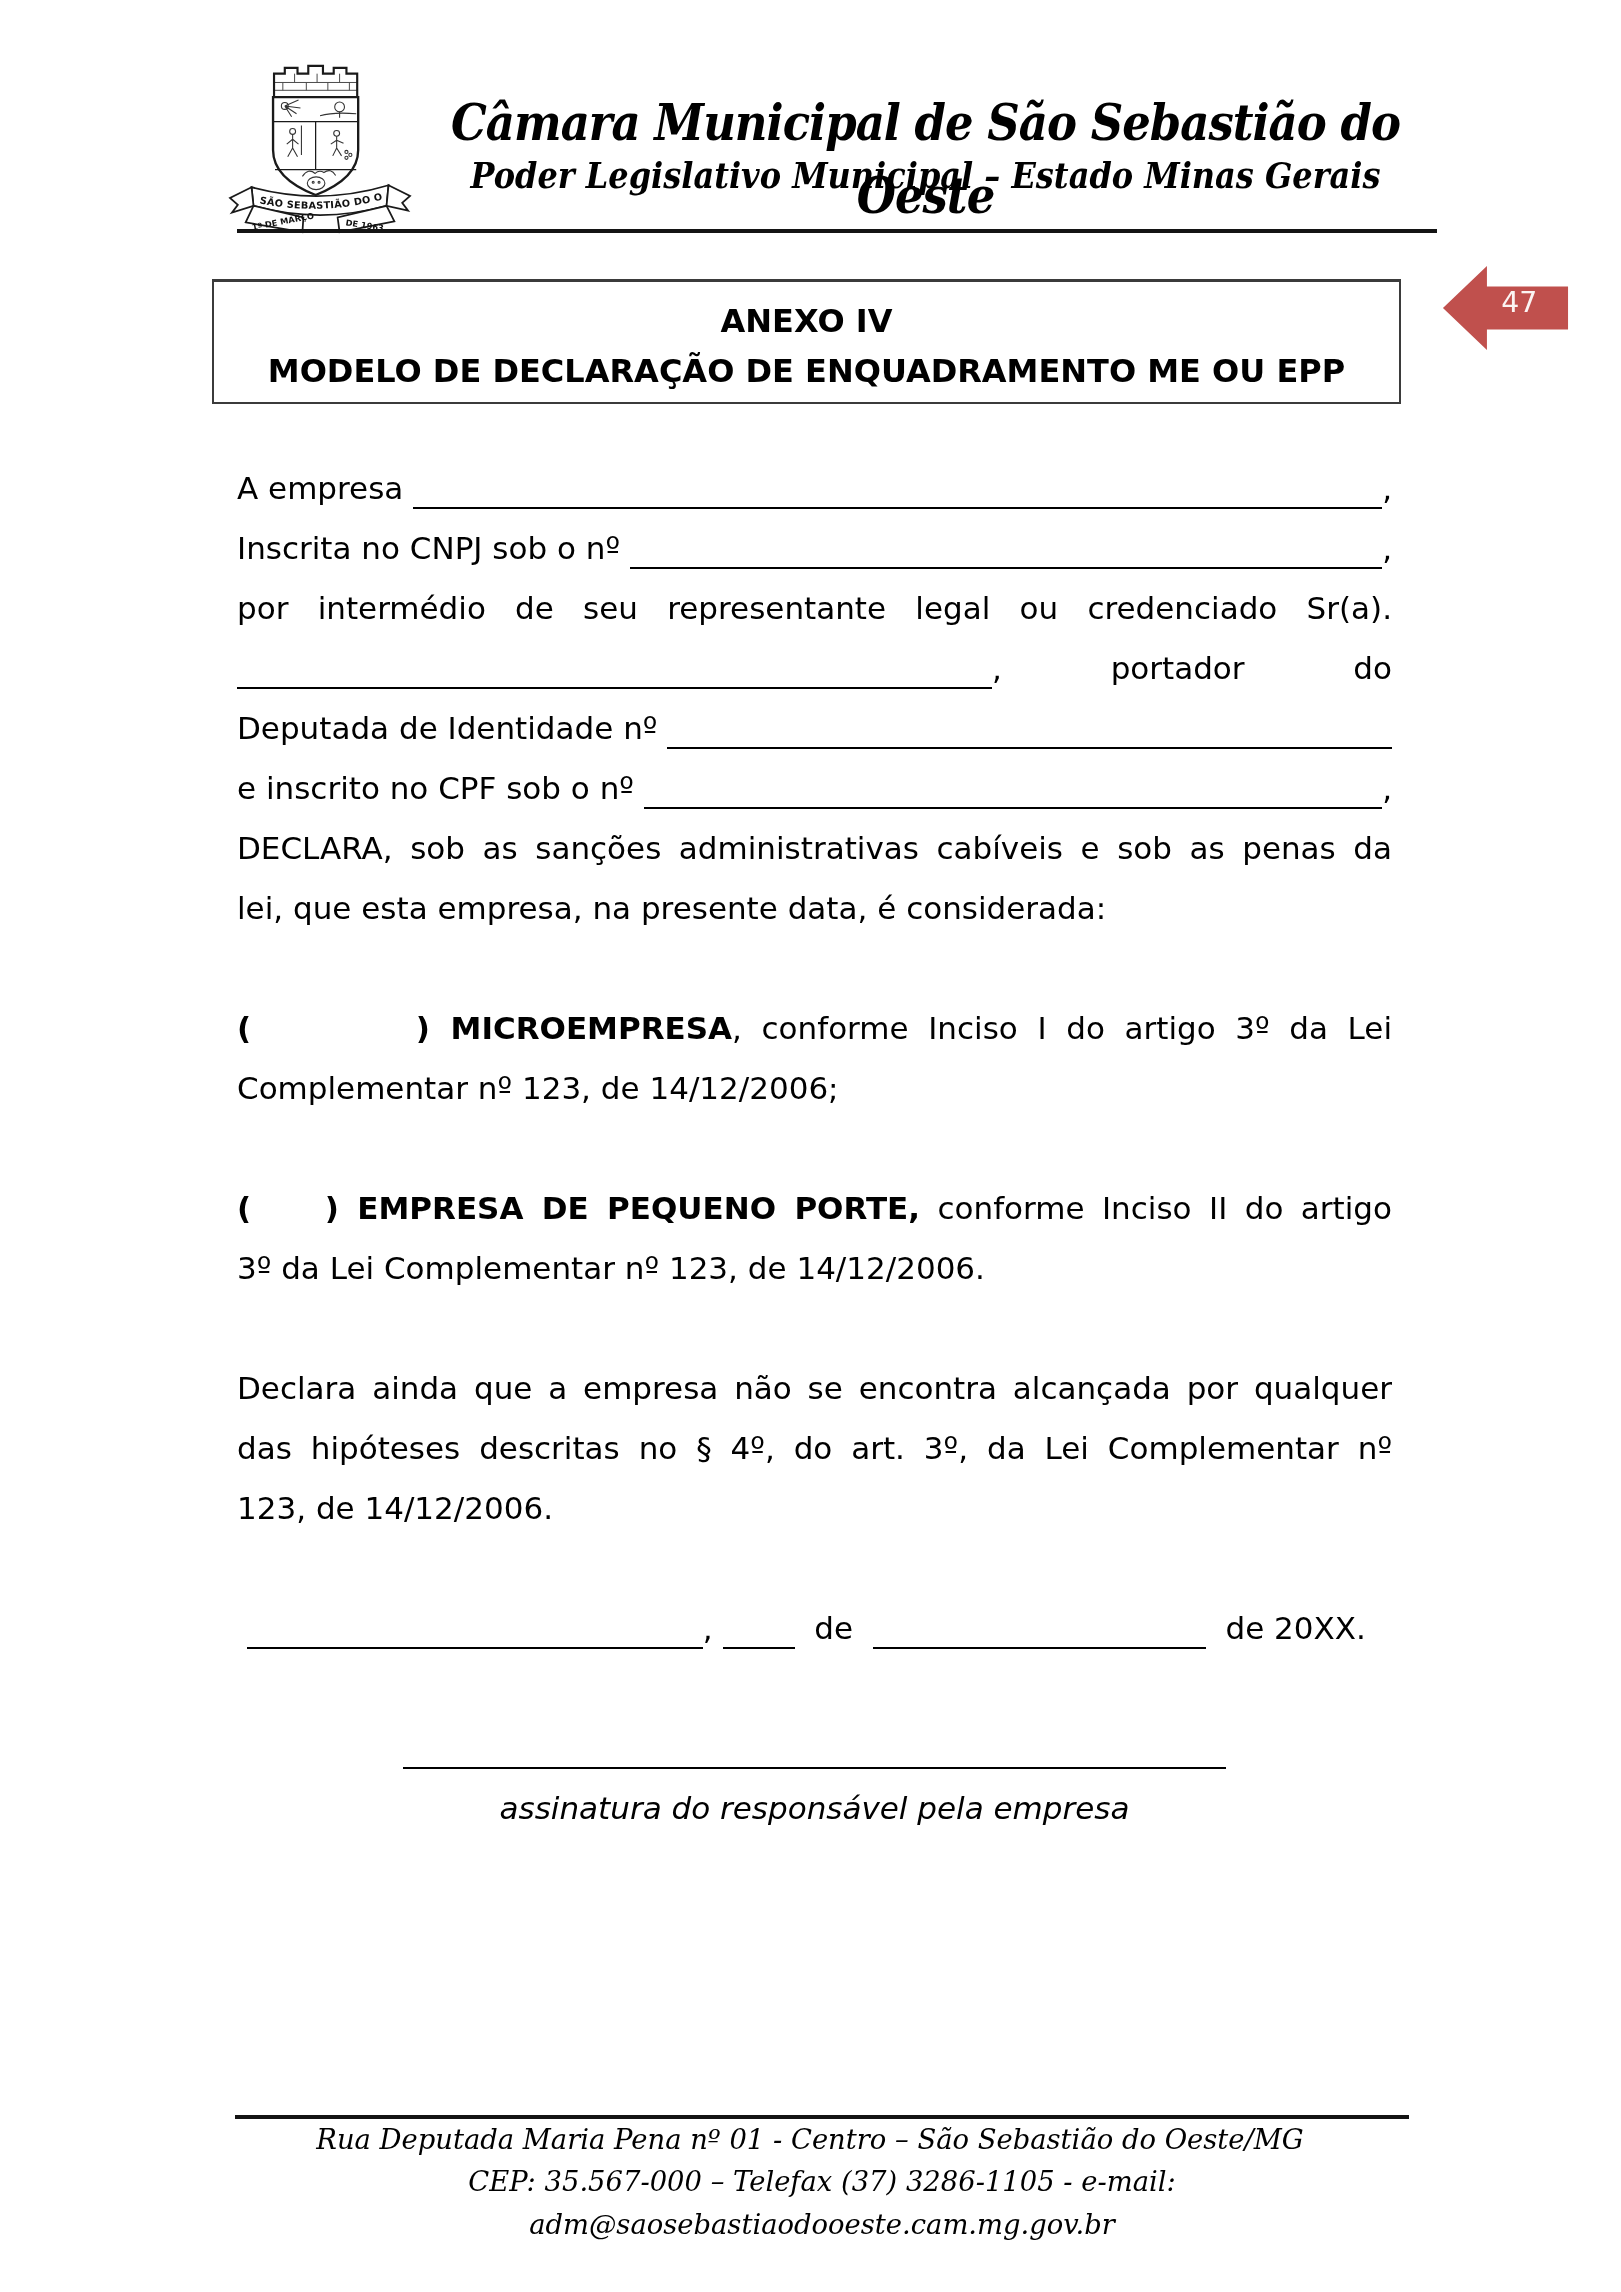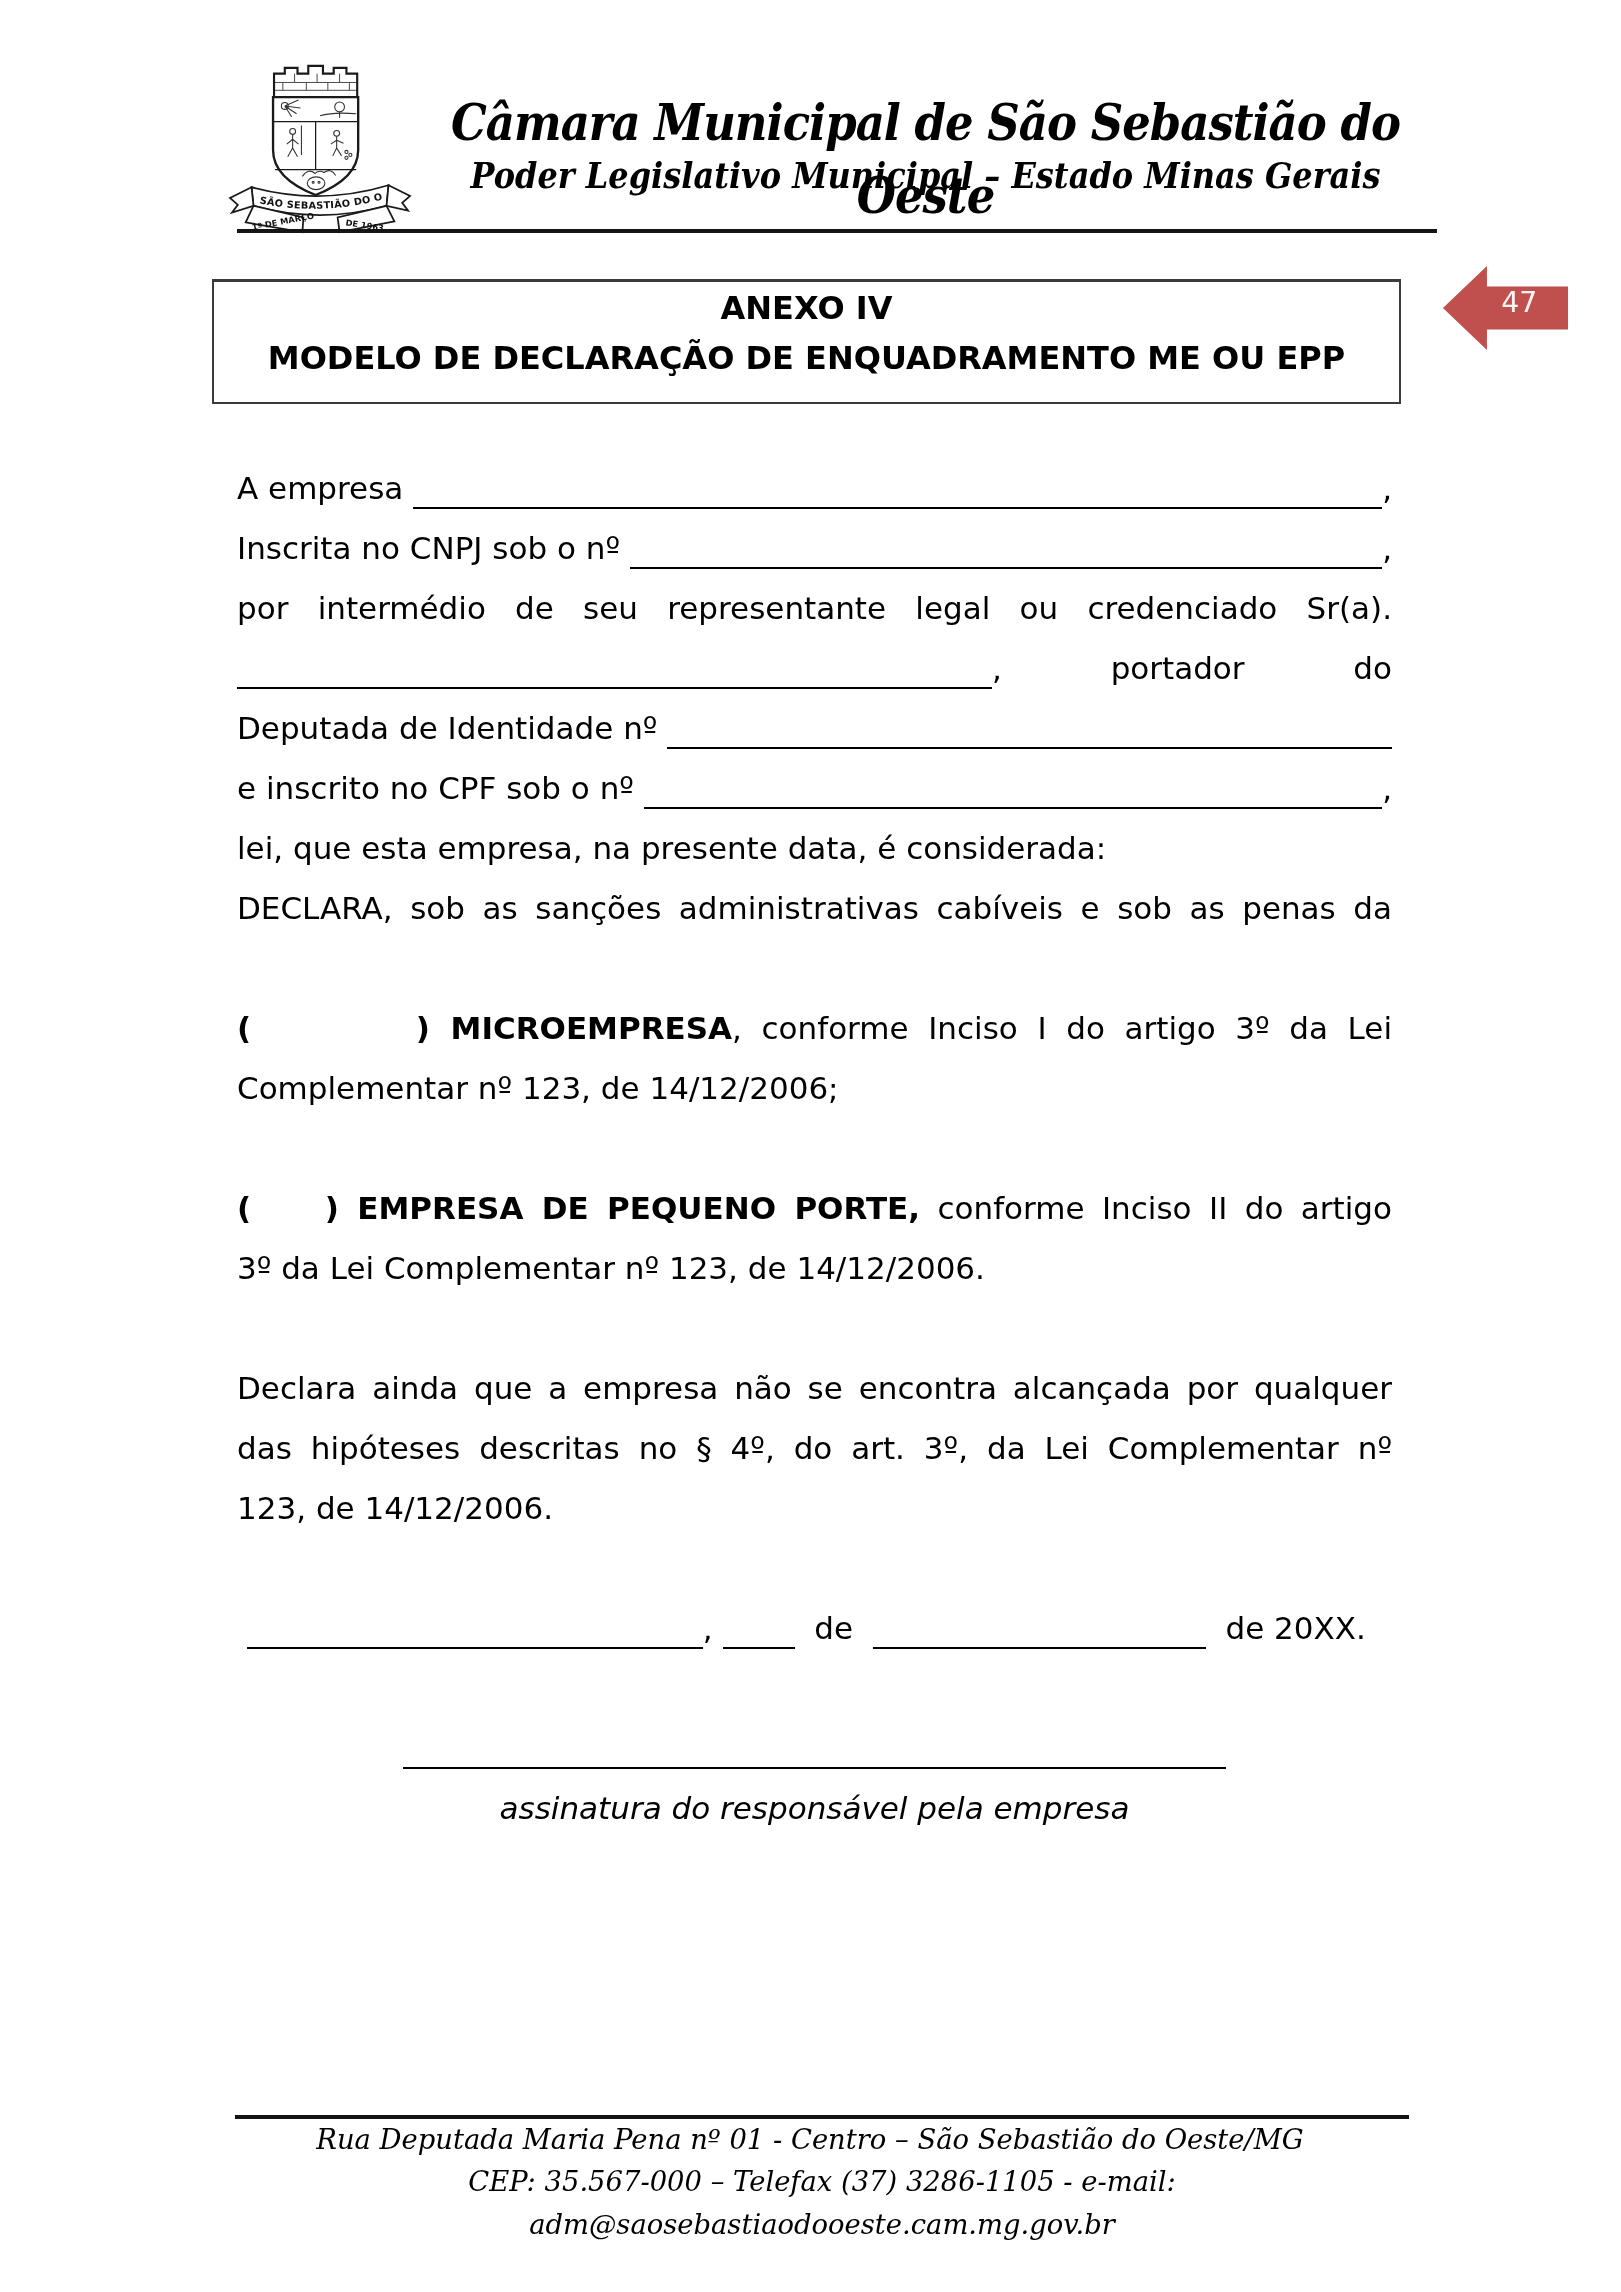--- a/index.html
+++ b/index.html
@@ -21,21 +21,21 @@
     position:absolute; left:414px; right:184px; top:155px; height:43px;
     text-align:center; font:italic bold 32px/43px "DejaVu Serif", serif;
     transform:scaleY(1.08);
   }
   .header-rule { position:absolute; left:237px; right:184px; top:229px; height:3.9px; background:#141414; }
 
   
   .annex-box {
     position:absolute; left:212px; top:279px; width:1189px; height:125px;
     border:2px solid #3b3b3b; border-top-width:3.9px;
-    text-align:center; font-weight:bold; font-size:32px; padding-top:4px;
+    text-align:center; font-weight:bold; font-size:32px; padding-top:17px;
   }
   .annex-l1 { line-height:45px; }
   .annex-l2 { line-height:55px; }
 
   
   .page-marker { position:absolute; left:1441px; top:263px; }
   .page-marker text { font-family:"DejaVu Sans", sans-serif; }
 
   
   .body-block { position:absolute; left:237px; top:458px; width:1155px; font-size:31px; }
@@ -154,22 +154,22 @@
       </div>
       <div class="bline flexline">
         <span>Deputada de Identidade nº </span>
         <span class="blank fill"></span>
       </div>
       <div class="bline flexline">
         <span>e inscrito no CPF sob o nº </span>
         <span class="blank fill"></span>
         <span>,</span>
       </div>
+      <div class="bline justify"><span>DECLARA, sob as sanções administrativas cabíveis e sob as penas da</span></div>
       <div class="bline"><span>lei, que esta empresa, na presente data, é considerada:</span></div>
-      <div class="bline justify"><span>DECLARA, sob as sanções administrativas cabíveis e sob as penas da</span></div>
       <div class="bline"></div>
       <div class="bline justify"><span class="bold">(&nbsp;&nbsp;&nbsp;&nbsp;&nbsp;&nbsp;&nbsp;&nbsp;) MICROEMPRESA</span><span>, conforme Inciso I do artigo 3º da Lei</span></div>
       <div class="bline"><span>Complementar nº 123, de 14/12/2006;</span></div>
       <div class="bline"></div>
       <div class="bline justify"><span class="bold">(&nbsp;&nbsp;&nbsp;&nbsp;) EMPRESA DE PEQUENO PORTE,</span><span> conforme Inciso II do artigo</span></div>
       <div class="bline"><span>3º da Lei Complementar nº 123, de 14/12/2006.</span></div>
       <div class="bline"></div>
       <div class="bline justify"><span>Declara ainda que a empresa não se encontra alcançada por qualquer</span></div>
       <div class="bline justify"><span>das hipóteses descritas no § 4º, do art. 3º, da Lei Complementar nº</span></div>
       <div class="bline"><span>123, de 14/12/2006.</span></div>

